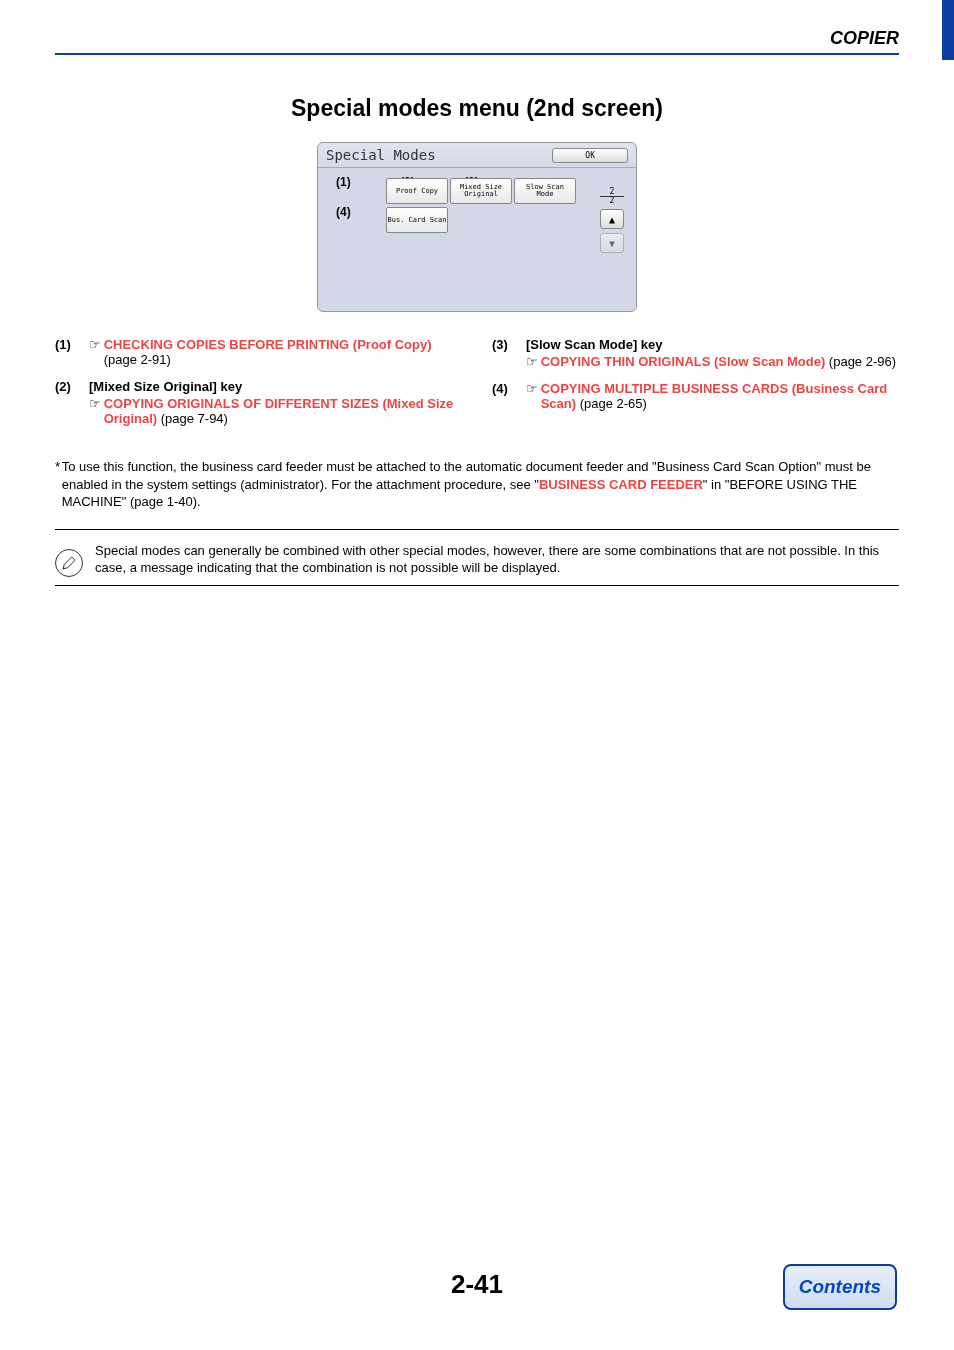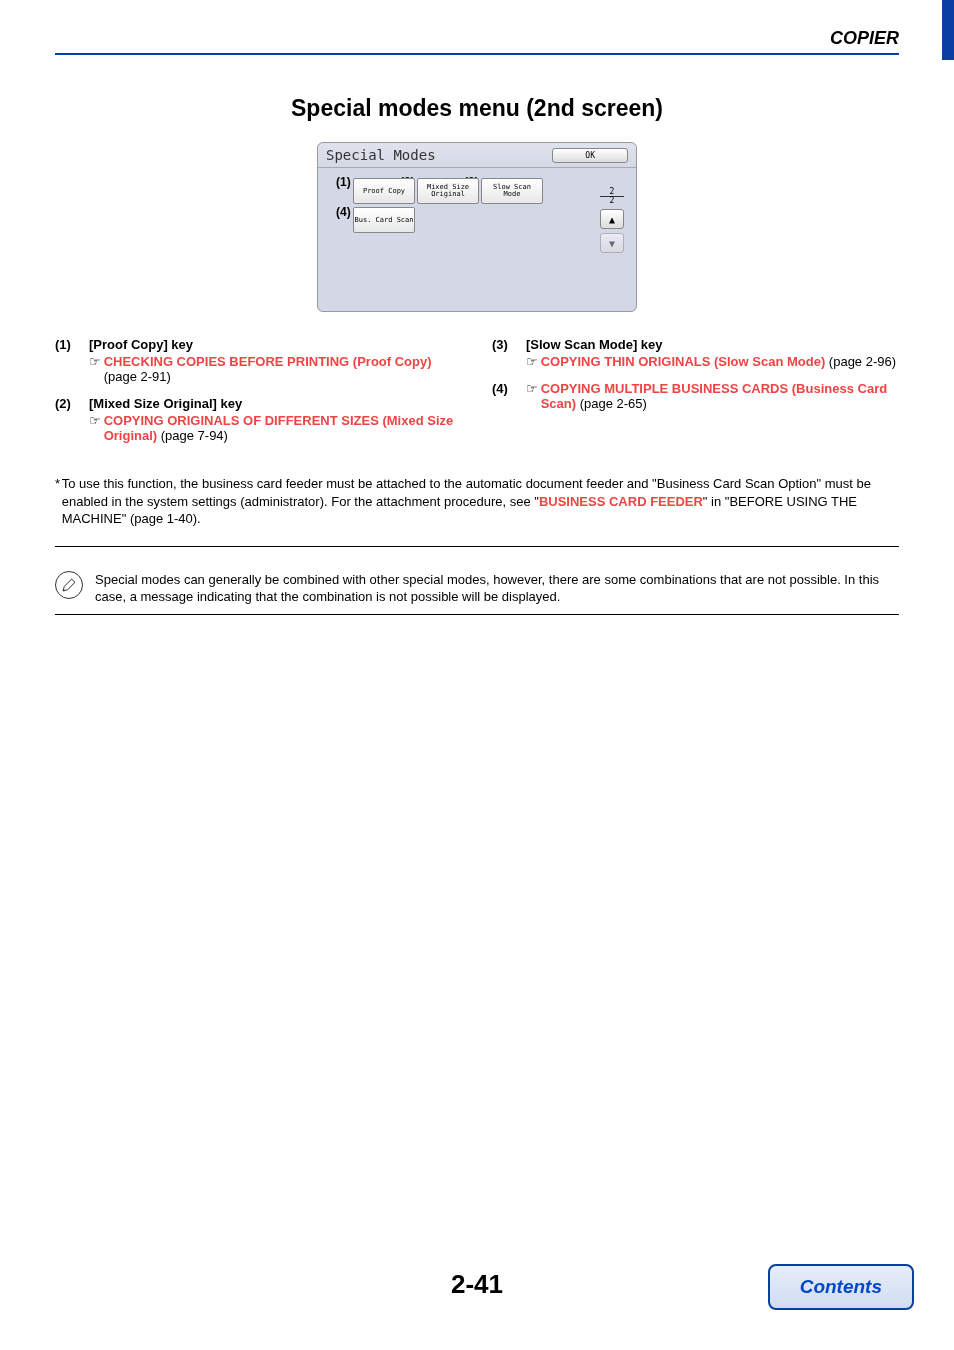--- a/index.html
+++ b/index.html
@@ -6,21 +6,21 @@
     body { font-family: Arial, Helvetica, sans-serif; background: #fff; width: 954px; min-height: 1350px; position: relative; }
     .right-bar { position: absolute; right: 0; top: 0; width: 12px; height: 60px; background: #0a3ea0; }
     .header-line { margin: 28px 55px 0 55px; border-bottom: 2px solid #0a3ea0; padding-bottom: 4px; display: flex; justify-content: flex-end; }
     .header-label { font-weight: bold; font-style: italic; color: #000; font-size: 18px; text-align: right; }
     .main-heading { margin: 40px 55px 20px 55px; font-size: 23px; font-weight: bold; color: #000; text-align: center; }
     
     .ui-panel { width: 320px; height: 170px; margin: 0 auto 25px auto; background: #d4d8e6; border: 1px solid #999; border-radius: 6px; position: relative; }
     .ui-titlebar { display: flex; justify-content: space-between; align-items: center; padding: 4px 8px; border-bottom: 1px solid #aaa; background: linear-gradient(#e0e3ee,#d4d8e6); border-radius: 6px 6px 0 0; }
     .ui-title { font-family: monospace; font-size: 14px; color: #333; }
     .ok-btn { font-family: monospace; font-size: 8px; background: linear-gradient(#fff,#ddd); border: 1px solid #888; border-radius: 3px; padding: 2px 32px; }
-    .ui-body { padding: 10px 19px; position: relative; }
+    .ui-body { padding: 10px 13px; position: relative; margin-left: 39px; }
     .btn-row { display: flex; gap: 2px; margin-bottom: 3px; }
     .mode-btn { font-family: monospace; font-size: 7px; background: linear-gradient(#fff,#e8e8e8); border: 1px solid #888; border-radius: 2px; width: 62px; height: 26px; display: flex; align-items: center; justify-content: center; flex-direction: column; line-height: 1; text-align: center; position: relative; }
     .num-label { position: absolute; font-weight: bold; font-size: 12px; color: #000; }
     .n1 { left: 18px; top: 32px; }
     .n2 { left: 82px; top: 32px; }
     .n3 { left: 146px; top: 32px; }
     .n4 { left: 18px; top: 62px; }
     .pager { position: absolute; right: 12px; top: 45px; font-family: monospace; font-size: 9px; text-align: center; }
     .pager .nav-btn { width: 24px; height: 20px; background: linear-gradient(#fff,#ddd); border: 1px solid #888; border-radius: 3px; margin: 4px 0; display: flex; align-items: center; justify-content: center; font-size: 10px; }
     .pager .frac { display: flex; flex-direction: column; font-size: 8px; line-height: 1; }
@@ -32,26 +32,26 @@
     .idx { font-weight: bold; width: 34px; }
     .item-body { flex: 1; }
     .item-title { font-weight: bold; margin-bottom: 2px; }
     .xref { display: flex; align-items: flex-start; margin-left: 0; }
     .hand { font-size: 13px; margin-right: 3px; }
     .blue { color: #ef4444; font-weight: bold; }
     
     .footnote { margin: 20px 55px 18px 55px; font-size: 13px; line-height: 1.35; display: flex; }
     .footnote .star { width: 14px; }
     
-    .note-box { margin: 0 55px; border-top: 1px solid #000; border-bottom: 1px solid #000; padding: 24px 0 8px 0; display: flex; align-items: flex-start; font-size: 13px; line-height: 1.35; }
+    .note-box { margin: 0 55px; border-top: 1px solid #000; border-bottom: 1px solid #000; padding: 12px 0 8px 0; display: flex; align-items: flex-end; font-size: 13px; line-height: 1.35; }
     .pencil-icon { width: 28px; height: 28px; border: 1.5px solid #333; border-radius: 50%; display: flex; align-items: center; justify-content: center; margin-right: 12px; flex-shrink: 0; }
     .pencil-icon svg { width: 16px; height: 16px; }
     
     .page-num { position: absolute; bottom: 50px; left: 0; width: 100%; text-align: center; font-size: 26px; font-weight: bold; }
-    .contents-tab { position: absolute; right: 40px; bottom: 40px; background: linear-gradient(#e8eef8,#d0dcf0); border: 2px solid #0a3ea0; border-radius: 8px; padding: 10px 30px; font-size: 19px; font-weight: bold; font-style: italic; color: #0047cc; }
+    .contents-tab { position: absolute; right: 57px; bottom: 40px; background: linear-gradient(#e8eef8,#d0dcf0); border: 2px solid #0a3ea0; border-radius: 8px; padding: 10px 14px; font-size: 19px; font-weight: bold; font-style: italic; color: #0047cc; }
   </style>
 </head>
 <body>
 
 <div class="right-bar"></div>
 
 <div class="header-line">
   <span class="header-label">COPIER</span>
 </div>
 
@@ -98,21 +98,20 @@
         <span>▼</span>
       </div>
   </div>
 </div>
 
 <div class="columns">
   <div class="col">
     <div class="item">
       <div class="idx">(1)</div>
       <div class="item-body">
-        <div class="item-title">[Proof Copy] key</div>
         <div class="xref">
             <span class="hand">☞</span>
             <span><a class="blue">CHECKING COPIES BEFORE PRINTING (Proof Copy)</a><span> (page 2-91)</span></span>
           </div>
       </div>
     </div>
     <div class="item">
       <div class="idx">(2)</div>
       <div class="item-body">
         <div class="item-title">[Mixed Size Original] key</div>

